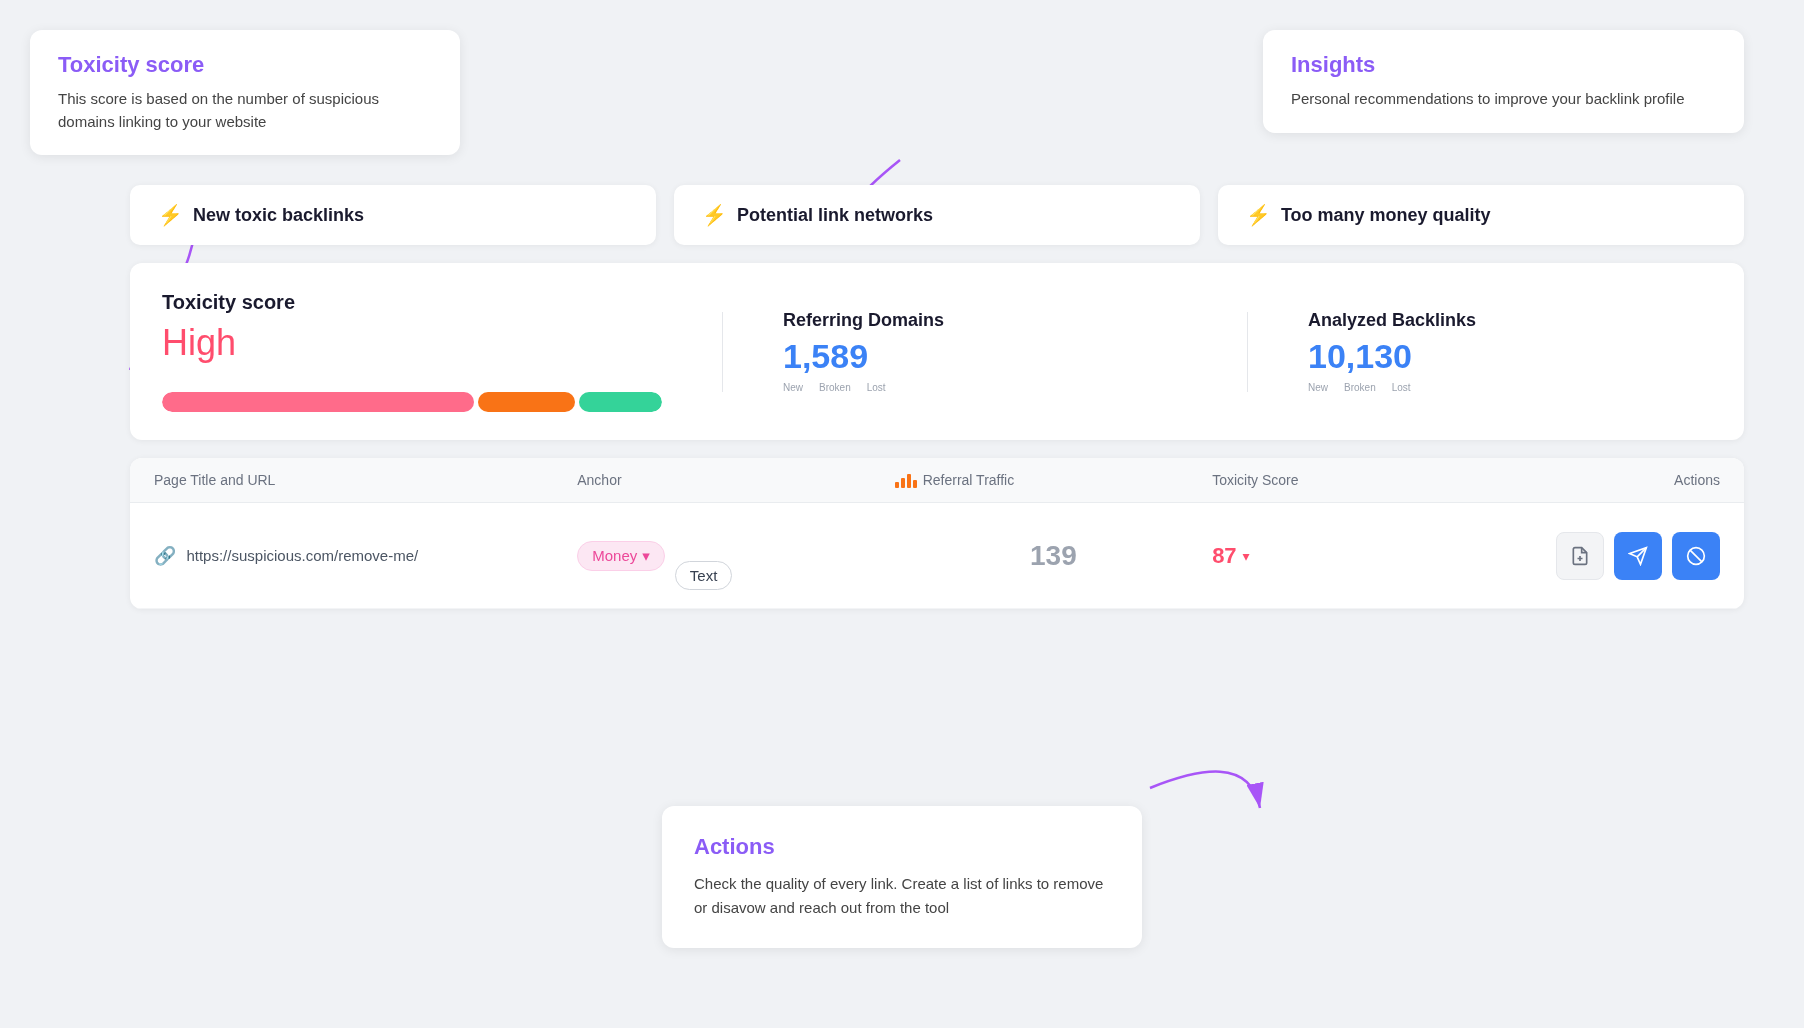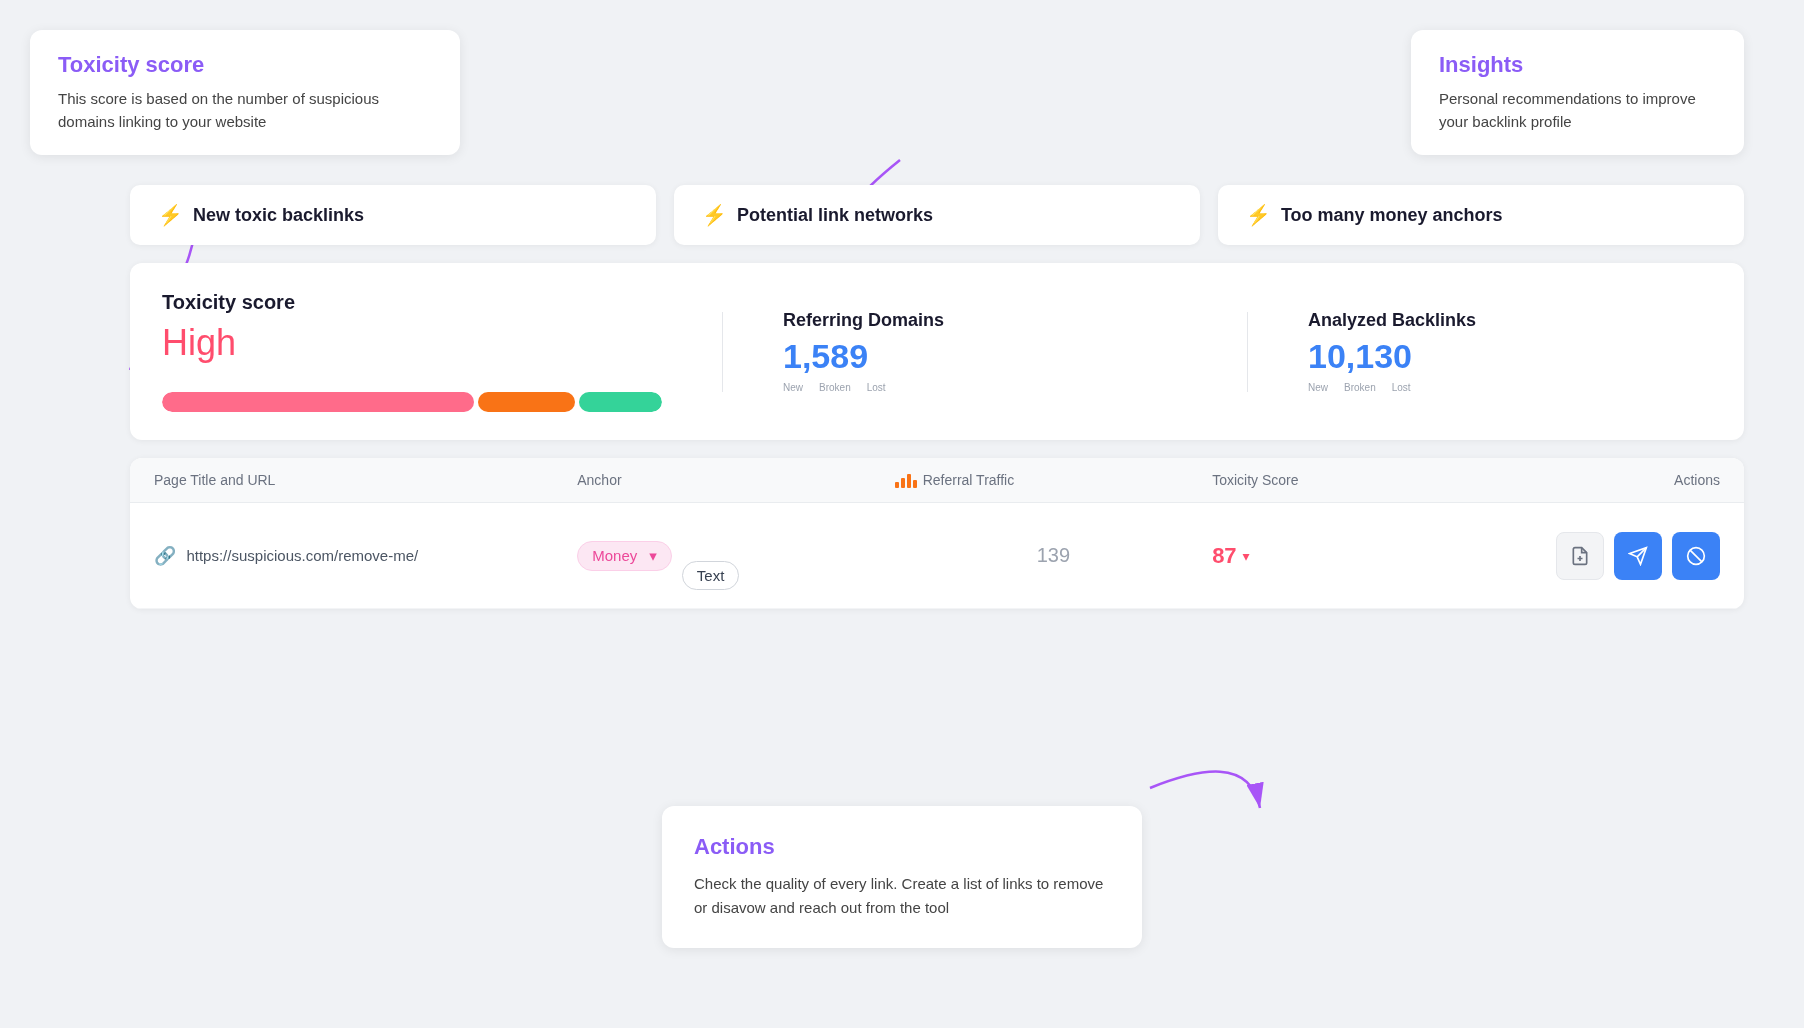--- a/index.html
+++ b/index.html
@@ -44,21 +44,21 @@
 
     #toxicity-tooltip {
       top: 30px;
       left: 30px;
       width: 430px;
     }
 
     #insights-tooltip {
       top: 30px;
       right: 60px;
-      width: 333px;
+      width: 481px;
     }
 
     
     .arrows-svg {
       position: absolute;
       top: 0; left: 0;
       width: 1804px;
       height: 500px;
       pointer-events: none;
     }
@@ -252,40 +252,40 @@
 
     .badge-money {
       background: #fce7f3;
       color: #ec4899;
       border-radius: 20px;
       padding: 5px 14px;
       font-size: 15px;
       font-weight: 500;
       display: flex;
       align-items: center;
-      gap: 12px;
+      gap: 5px;
       border: 1px solid #fbcfe8;
     }
 
     .badge-text {
       background: #fff;
       color: #374151;
       border-radius: 20px;
       padding: 5px 14px;
       font-size: 15px;
       font-weight: 500;
       border: 1px solid #d1d5db;
       margin-top: 40px;
     }
 
     .td-traffic {
       flex: 1.5;
       color: #9ca3af;
-      font-size: 20px;
-      font-weight: 400;
+      font-size: 28px;
+      font-weight: 700;
       text-align: center;
     }
 
     .td-toxicity {
       flex: 1.2;
       display: flex;
       align-items: center;
       gap: 6px;
     }
 
@@ -409,21 +409,21 @@
       <div class="alert-card">
         <span class="bolt red">⚡</span>
         <span>New toxic backlinks</span>
       </div>
       <div class="alert-card">
         <span class="bolt orange">⚡</span>
         <span>Potential link networks</span>
       </div>
       <div class="alert-card">
         <span class="bolt yellow">⚡</span>
-        <span>Too many money anchors</span>
+        <span>Too many money quality</span>
       </div>
     </div>
 
     <div class="score-panel">
       <div class="score-left">
         <h2>Toxicity score</h2>
         <div class="score-high">High</div>
         <div class="progress-bar-container">
           <div class="bar-red"></div>
           <div class="bar-orange"></div>

